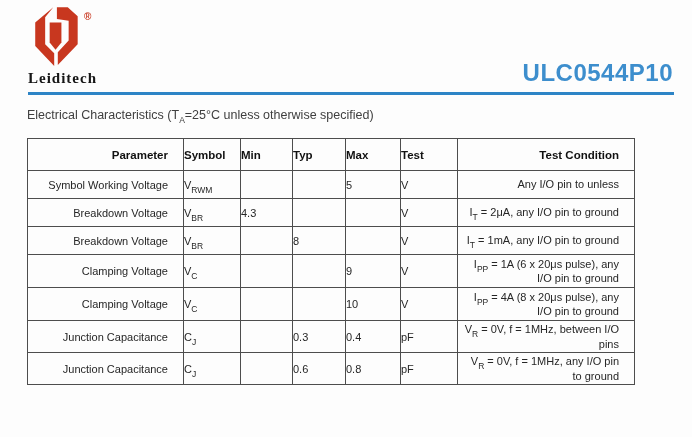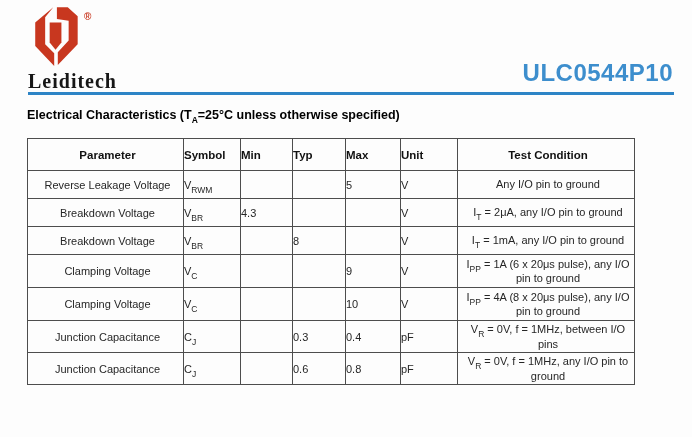--- a/index.html
+++ b/index.html
@@ -14,37 +14,37 @@
 
   
   .logo-block { position:absolute; left:28px; top:5px; width:110px; }
   .logo-mark { display:block; }
   .reg-mark {
     position:absolute; left:56px; top:6px;
     font-size:10px; color:#c8371f; font-weight:bold;
   }
   .brand-name {
     font-family:"Liberation Serif", serif;
-    font-weight:bold; font-size:20px; color:#161616;
+    font-weight:bold; font-size:15px; color:#161616;
     letter-spacing:1px; margin-top:1px; padding-left:0px;
   }
   .part-number {
     position:absolute; right:19px; top:59px;
     font-size:24px; font-weight:bold; color:#3d8ecd;
     letter-spacing:0.5px;
   }
   .header-rule {
     position:absolute; left:28px; right:18px; top:92px;
     height:3px; background:#2d84c6;
   }
 
   
   .section-heading {
     position:absolute; left:27px; top:108px;
-    font-size:12.5px; font-weight:bold; color:#000000;
+    font-size:12.5px; font-weight:normal; color:#404040;
   }
   .section-heading sub { font-size:8.5px; }
 
   
   table.ec-table {
     position:absolute; left:27px; top:138px;
     width:607px; border-collapse:collapse; table-layout:fixed;
     font-size:11px; color:#262626; background:#fdfdfd;
   }
   .ec-table th, .ec-table td {
@@ -52,21 +52,21 @@
     vertical-align:middle;
     overflow:hidden;
   }
   .ec-table th {
     font-size:11.5px; font-weight:bold; color:#111;
   }
   tr.h-header { height:32px; }
   tr.h-std  { height:28px; }
   tr.h-tall { height:33px; }
   tr.h-med  { height:32px; }
-  .al { text-align:center; padding-left:5px; padding-right:1px; }
+  .al { text-align:right; padding-left:5px; padding-right:15px; }
   .ac { text-align:left; }
   .tc-cell { line-height:1.3; }
   .sym-sub, .tc-sub { font-size:8.5px; position:relative; top:4px; }
 </style>
 </head>
 <body>
 
 <div class="page">
 
   <div class="logo-block">
@@ -95,32 +95,32 @@
         <col style="width:57px">
         <col style="width:177px">
     </colgroup>
     <tbody>
         <tr class="h-header">
       <th class="al">Parameter</th>
       <th class="ac">Symbol</th>
       <th class="ac">Min</th>
       <th class="ac">Typ</th>
       <th class="ac">Max</th>
-      <th class="ac">Unit</th>
+      <th class="ac">Test</th>
       <th class="al">Test Condition</th>
     </tr>
 
     <tr class="h-std">
-      <td class="al">Reverse Leakage Voltage</td>
+      <td class="al">Symbol Working Voltage</td>
       <td class="ac"><span>V</span><span class="sym-sub">RWM</span></td>
       <td class="ac"></td>
       <td class="ac"></td>
       <td class="ac">5</td>
       <td class="ac">V</td>
-      <td class="al tc-cell"><span></span><span class="tc-sub"></span><span>Any I/O pin to ground</span></td>
+      <td class="al tc-cell"><span></span><span class="tc-sub"></span><span>Any I/O pin to unless</span></td>
     </tr>
 
     <tr class="h-std">
       <td class="al">Breakdown Voltage</td>
       <td class="ac"><span>V</span><span class="sym-sub">BR</span></td>
       <td class="ac">4.3</td>
       <td class="ac"></td>
       <td class="ac"></td>
       <td class="ac">V</td>
       <td class="al tc-cell"><span>I</span><span class="tc-sub">T</span><span> = 2μA, any I/O pin to ground</span></td>

